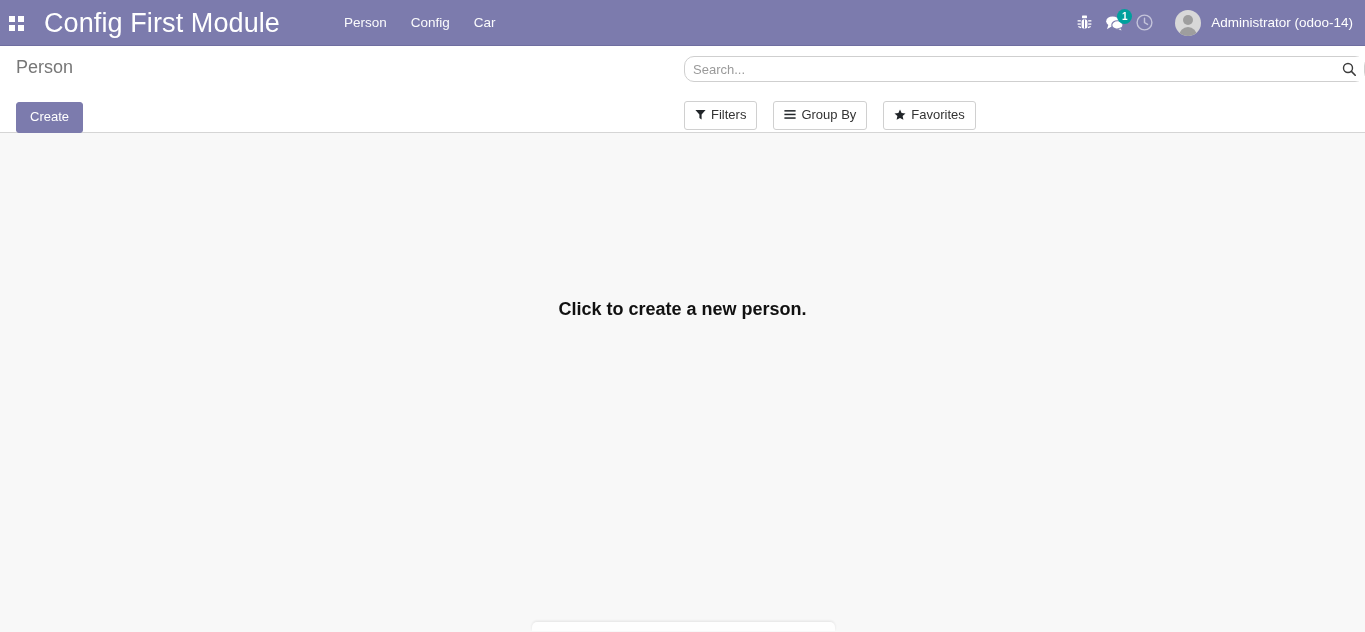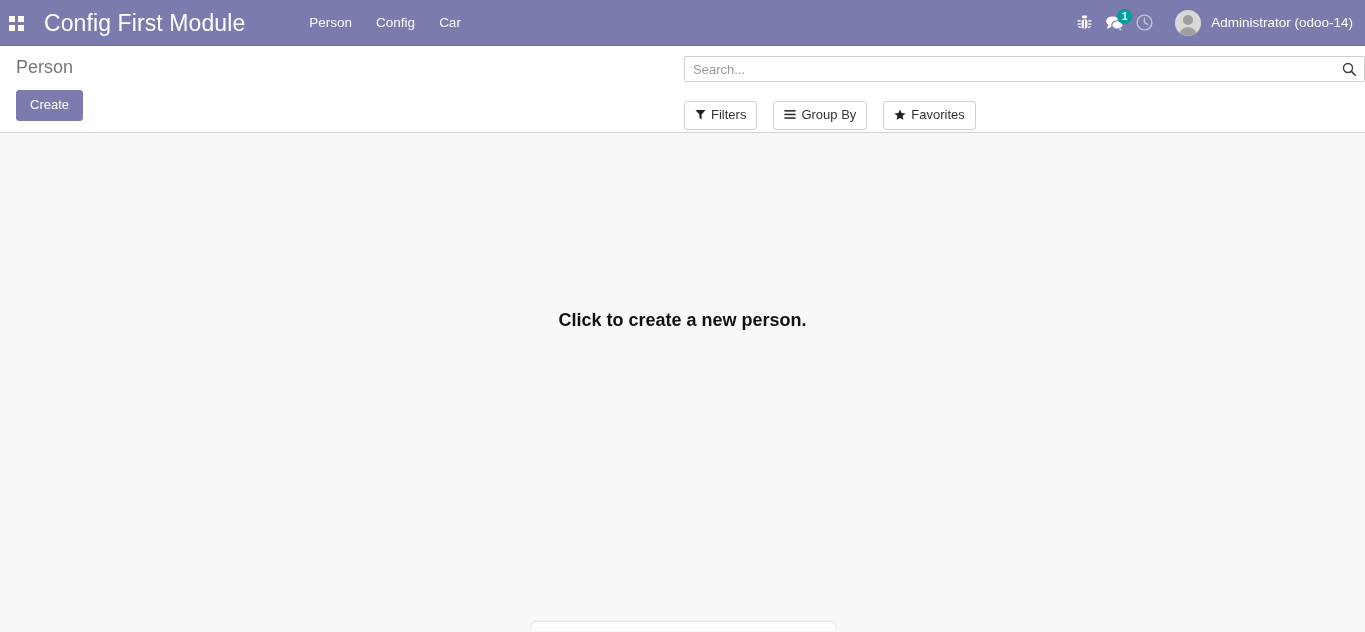--- a/index.html
+++ b/index.html
@@ -35,21 +35,21 @@
     width: 15px;
     height: 14px;
     display: grid;
     grid-template-columns: 6px 6px;
     grid-template-rows: 6px 6px;
     gap: 3px;
   }
   .apps-grid i { background: #ffffff; display: block; width: 6px; height: 6px; }
 
   .brand {
-    font-size: 23px;
+    font-size: 27px;
     font-weight: 400;
     color: #ffffff;
     letter-spacing: 0.1px;
     margin-left: 12px;
     margin-right: 52px;
     line-height: 46px;
     white-space: nowrap;
     cursor: pointer;
   }
 
@@ -153,21 +153,21 @@
     left: 16px;
     top: 10px;
   }
   .breadcrumb {
     font-size: 18px;
     color: #777777;
     font-weight: 400;
     line-height: 22px;
   }
   .create-button {
-    margin-top: 12px;
+    margin-top: 24px;
     background: #7c7bad;
     border: 1px solid #7c7bad;
     color: #ffffff;
     font-size: 13px;
     padding: 6px 13px 7px;
     border-radius: 3px;
     cursor: pointer;
     font-family: "Liberation Sans", sans-serif;
     line-height: 1.2;
   }
@@ -178,21 +178,21 @@
     right: 0;
     top: 10px;
   }
 
   .search-row {
     display: flex;
     align-items: stretch;
     border: 1px solid #cfcfcf;
     background: #ffffff;
     height: 26px;
-    border-radius: 2px;
+    border-radius: 10px;
   }
   .search-input {
     flex: 1;
     border: none;
     outline: none;
     padding: 0 8px;
     font-size: 13px;
     color: #444444;
     font-family: "Liberation Sans", sans-serif;
     background: transparent;
@@ -240,21 +240,20 @@
 
   .empty-helper {
     position: absolute;
     top: 166px;
     left: 0;
     right: 0;
     text-align: center;
     font-size: 18px;
     font-weight: 700;
     color: #111111;
-    margin-top: 11px;
   }
 
   
   .chat-peek {
     position: absolute;
     left: 532px;
     width: 303px;
     bottom: 0;
     height: 9px;
     background: #ffffff;

